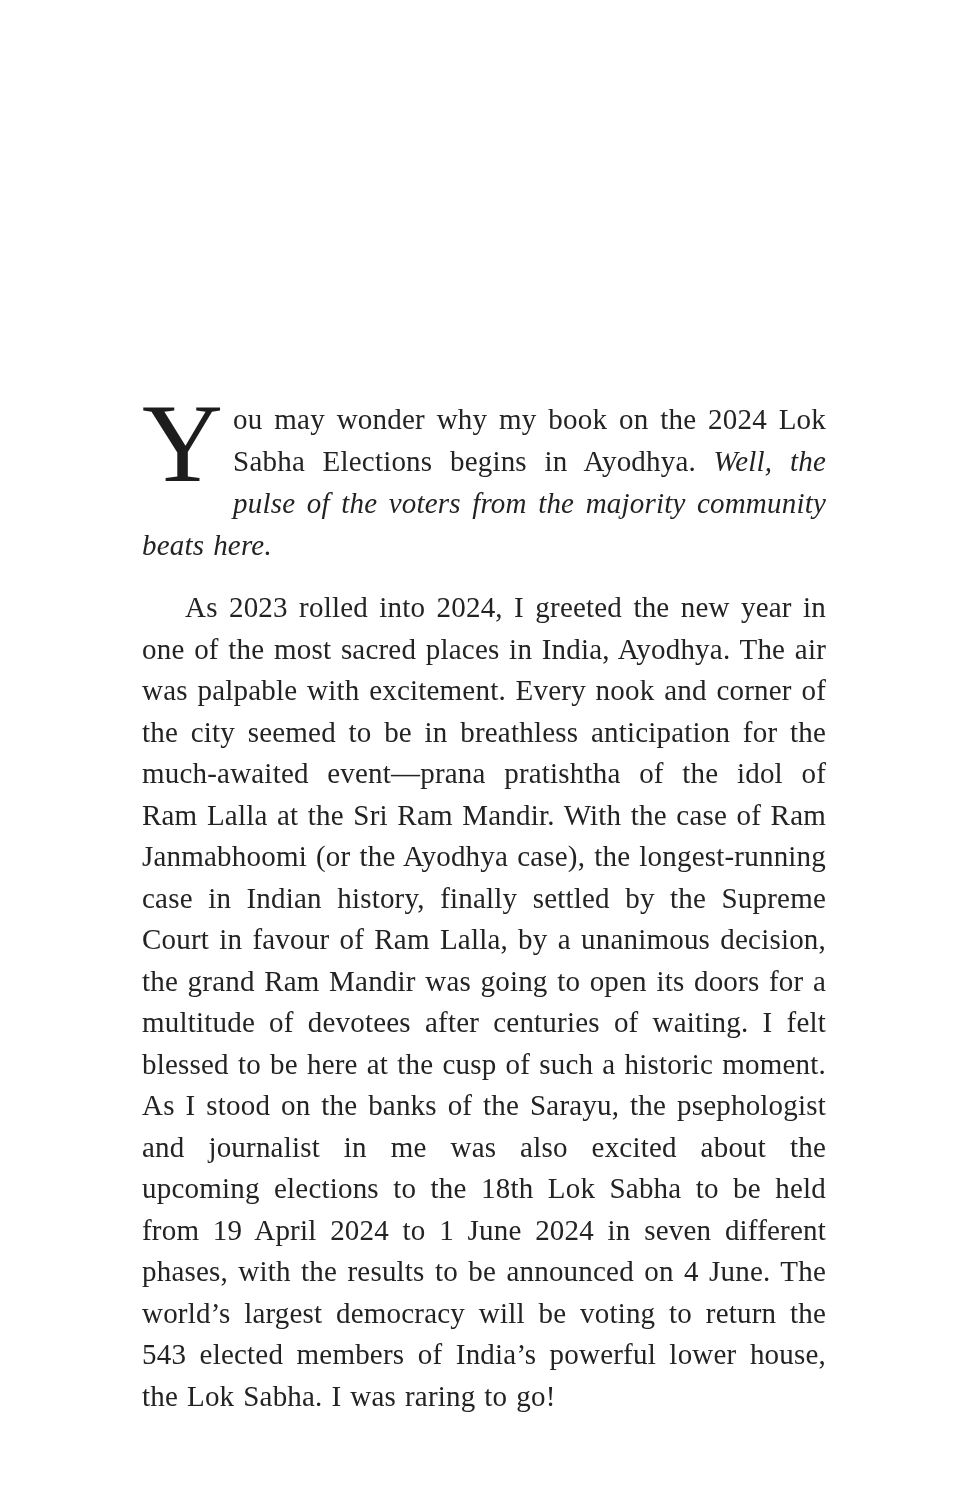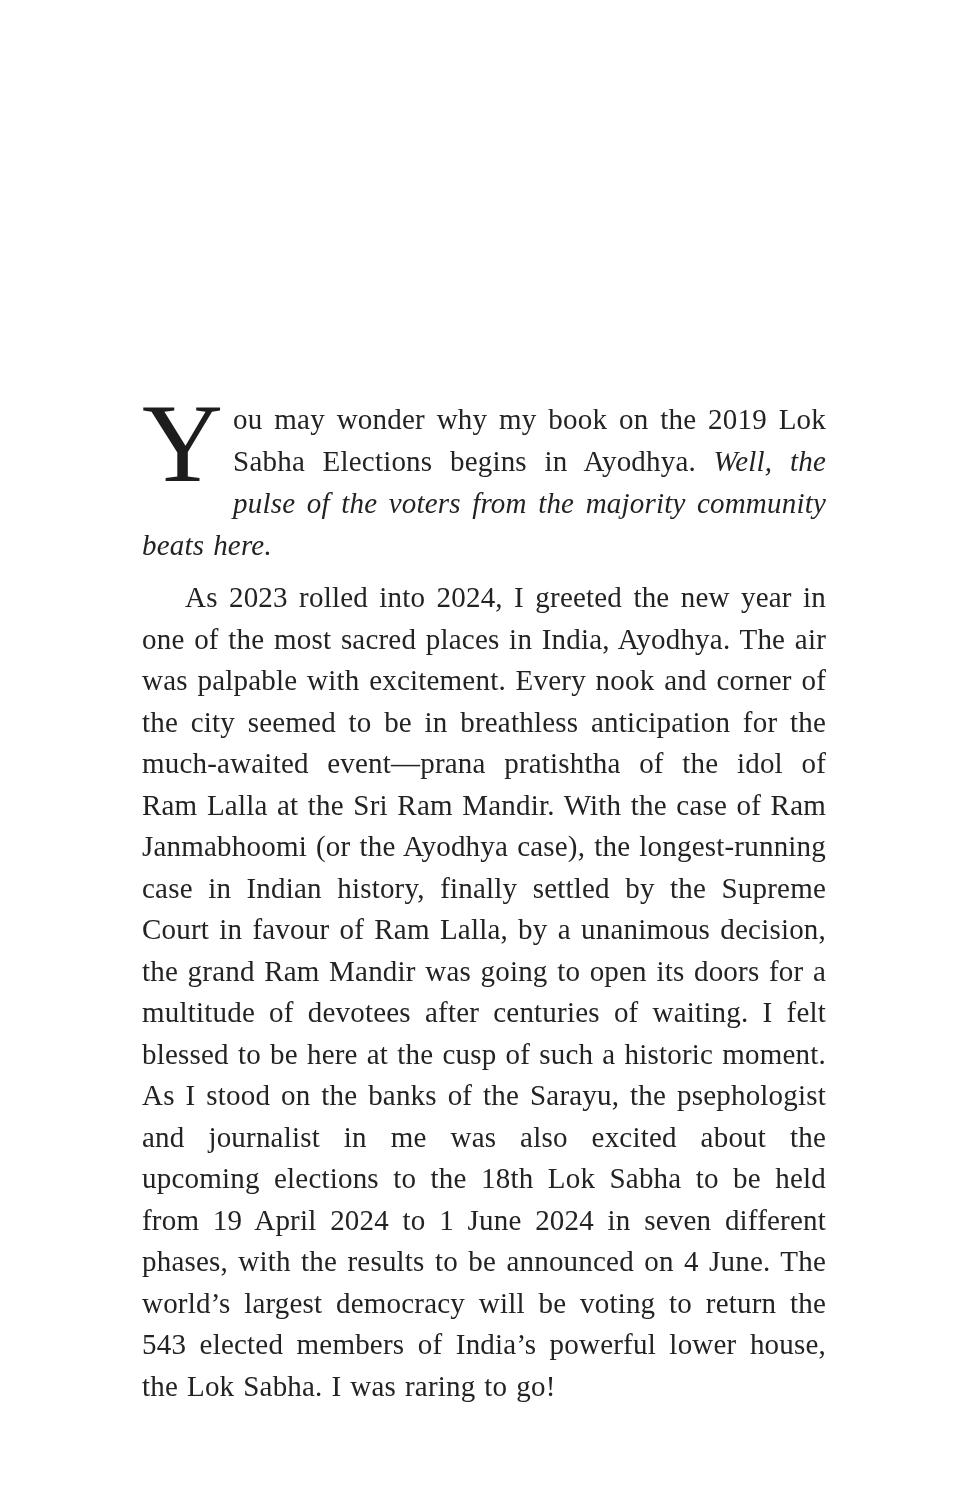--- a/index.html
+++ b/index.html
@@ -42,29 +42,29 @@
     height: 86px;
     padding-right: 10px;
     padding-top: 2px;
     font-weight: 400;
     color: #1d1d1d;
   }
   .italic {
     font-style: italic;
   }
   .para-body {
-    margin-top: 11px;
+    margin-top: 21px;
     text-indent: 43px;
     line-height: 41.5px;
   }
 </style>
 </head>
 <body>
 
 <div class="page">
   <div class="page-text">
 
-    <p class="para para-opening"><span class="dropcap">Y</span><span>ou may wonder why my book on the 2019 Lok Sabha Elections begins in Ayodhya. </span><span class="italic">Well, the pulse of the voters from the majority community beats here.</span></p>
+    <p class="para para-opening"><span class="dropcap">Y</span><span>ou may wonder why my book on the 2024 Lok Sabha Elections begins in Ayodhya. </span><span class="italic">Well, the pulse of the voters from the majority community beats here.</span></p>
 
     <p class="para para-body">As 2023 rolled into 2024, I greeted the new year in one of the most sacred places in India, Ayodhya. The air was palpable with excitement. Every nook and corner of the city seemed to be in breathless anticipation for the much-awaited event—prana pratishtha of the idol of Ram Lalla at the Sri Ram Mandir. With the case of Ram Janmabhoomi (or the Ayodhya case), the longest-running case in Indian history, finally settled by the Supreme Court in favour of Ram Lalla, by a unanimous decision, the grand Ram Mandir was going to open its doors for a multitude of devotees after centuries of waiting. I felt blessed to be here at the cusp of such a historic moment. As I stood on the banks of the Sarayu, the psephologist and journalist in me was also excited about the upcoming elections to the 18th Lok Sabha to be held from 19 April 2024 to 1 June 2024 in seven different phases, with the results to be announced on 4 June. The world’s largest democracy will be voting to return the 543 elected members of India’s powerful lower house, the Lok Sabha. I was raring to go!</p>
 
   </div>
 </div>
 
 </body></html>

